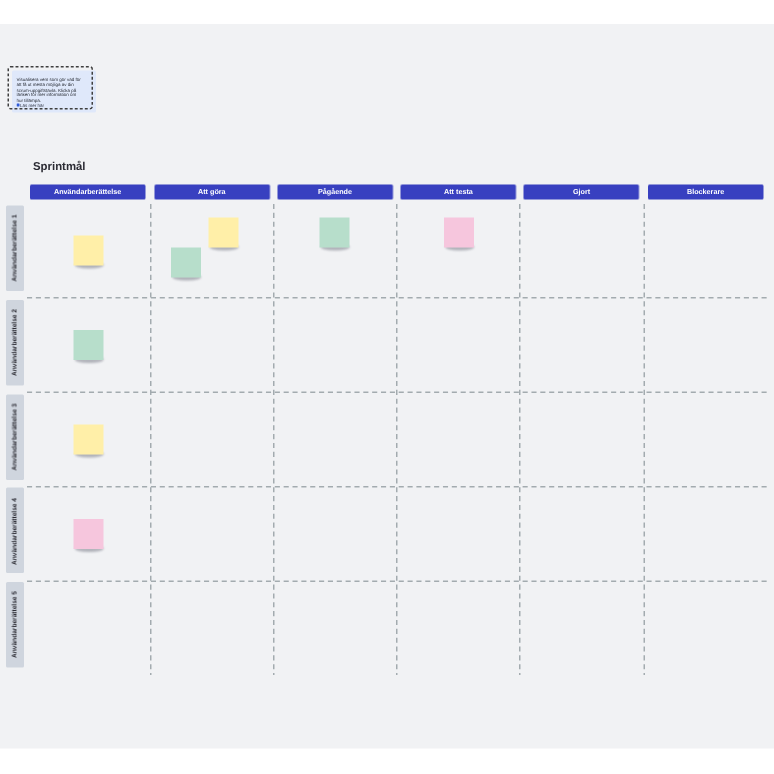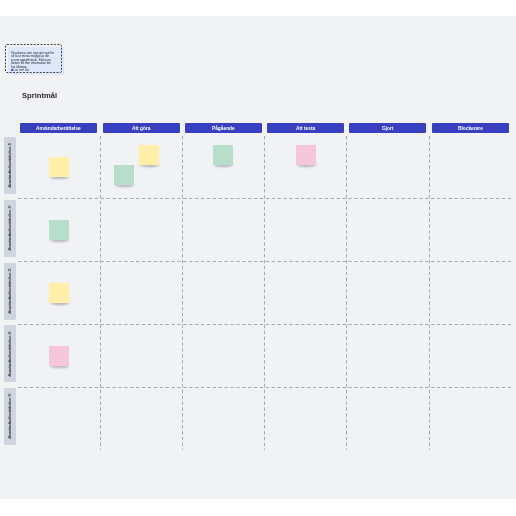--- a/index.html
+++ b/index.html
@@ -20,21 +20,21 @@
   .note-sel{position:absolute;left:0;top:0;width:56.3px;height:28.4px;pointer-events:none;}
   .note-sel svg{position:absolute;left:0;top:0;overflow:visible;}
   .note-sel rect{fill:none;stroke:#3f3f3f;stroke-width:1;stroke-dasharray:1.95 1.4;}
   .note-text{will-change:transform;position:absolute;left:6.1px;top:7.7px;width:48px;color:#1b1f27;
              font-size:3.0px;line-height:3.4px;letter-spacing:0;white-space:nowrap;}
   .note-link{color:#2a3040;text-decoration:none;}
   .note-bullet{display:inline-block;width:1.7px;height:1.9px;background:#2f5bd8;
                margin-right:.6px;vertical-align:-.1px;border-radius:.3px;}
 
   
-  .board-title{will-change:transform;position:absolute;left:22px;top:92px;font-size:7.6px;font-weight:bold;color:#2b2b33;letter-spacing:0;line-height:8px;}
+  .board-title{will-change:transform;position:absolute;left:22px;top:107px;font-size:7.6px;font-weight:bold;color:#2b2b33;letter-spacing:0;line-height:8px;}
 
   
   #board{position:absolute;left:0;top:0;width:516px;height:516px;}
   .hdr{position:absolute;top:0;background:#3840c0;border-radius:1px;
        color:#fff;font-size:4.8px;font-weight:bold;display:flex;align-items:center;justify-content:center;letter-spacing:0;}
   .hdr span{will-change:transform;display:block;position:relative;top:.9px;}
 
   #grid{position:absolute;left:0;top:0;width:516px;height:516px;pointer-events:none;}
   #grid line{stroke:#a3abaf;stroke-width:1;stroke-dasharray:3.4 2.5;}
 

